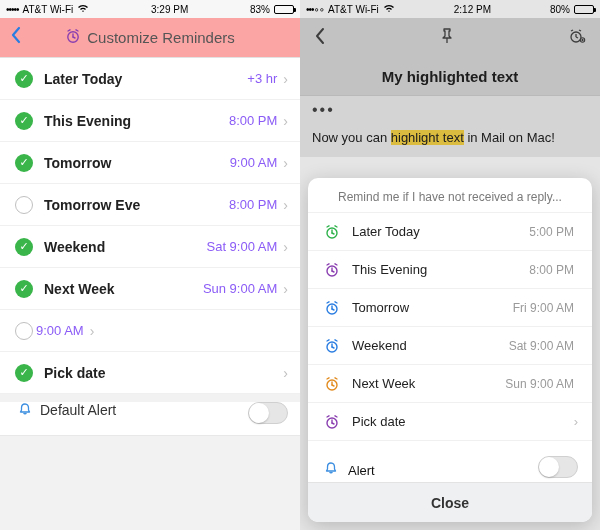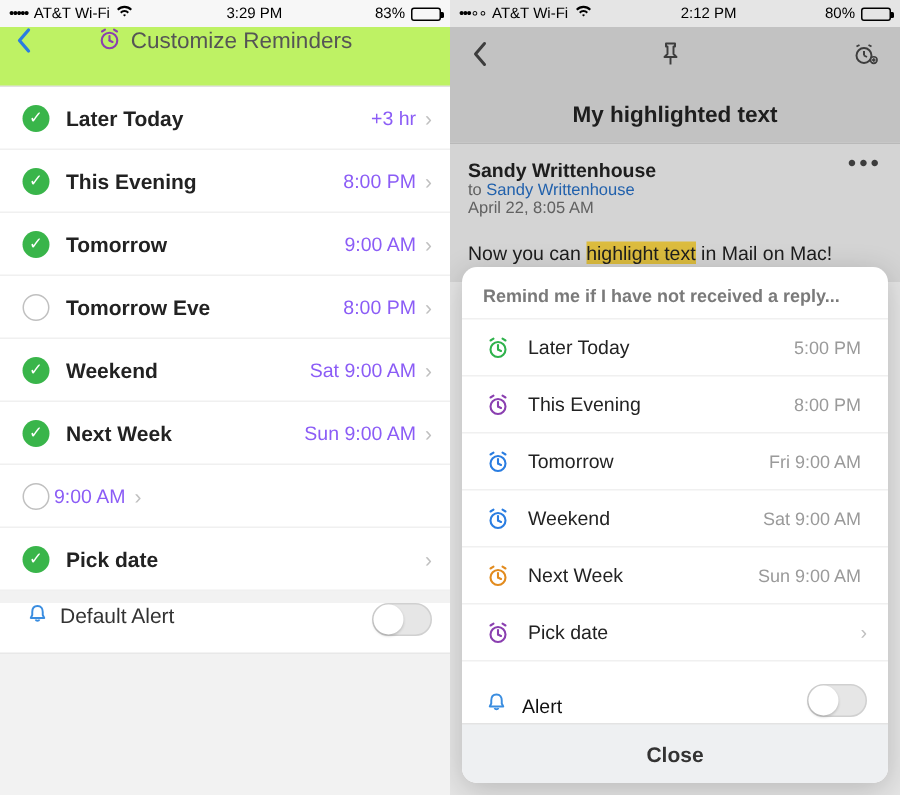--- a/index.html
+++ b/index.html
@@ -41,23 +41,23 @@
     border-radius: 2px; position: relative;
   }
   .batt::after {
     content: ""; position: absolute; right: -3px; top: 2px;
     width: 2px; height: 4px; background: #000; border-radius: 0 1px 1px 0;
   }
   .batt .fill { background: #000; height: 100%; }
   .navbar {
     height: 40px;
     display: flex;
-    align-items: flex-start;
+    align-items: center;
     justify-content: center;
-    background: #bef264;
+    background: #fca5a5;
     border-bottom: 1px solid #e2e2e2;
     position: relative;
   }
   .nav-back {
     position: absolute; left: 10px; color: #2a7de1; font-size: 20px;
   }
   .nav-title {
     display: flex; align-items: center; gap: 6px;
     font-size: 15px; color: #555; font-weight: 500;
   }
@@ -137,22 +137,21 @@
   }
 
   .sheet {
     position: absolute; left: 8px; right: 8px; bottom: 8px;
     background: #fff; border-radius: 10px;
     box-shadow: 0 4px 20px rgba(0,0,0,0.2);
     display: flex; flex-direction: column; overflow: hidden;
   }
   .sheet-title {
     font-size: 12px; color: #7a7a7a;
-    padding: 12px 14px 8px;
-    font-weight: bold;
+    padding: 12px 30px 8px;
   }
   .srow {
     display: flex; align-items: center; padding: 0 14px;
     height: 38px; border-top: 1px solid #f0f0f0;
   }
   .srow .icon { width: 20px; display: flex; justify-content: center; font-size: 14px; }
   .srow .slabel { flex: 1; font-size: 13px; color: #222; font-weight: 500; padding-left: 10px; }
   .srow .svalue { font-size: 12px; color: #9a9a9a; padding-right: 4px; }
   .srow .schev { color: #c0c0c0; font-size: 13px; }
   .ic-green { color: #2fb24c; }
@@ -336,25 +335,20 @@
             <circle cx="14.5" cy="12" r="2.2" fill="#d9d9d9" stroke="#444" stroke-width="1.1"></circle>
             <line x1="14.5" y1="10.8" x2="14.5" y2="13.2" stroke="#444" stroke-width="1.1"></line>
             <line x1="13.3" y1="12" x2="15.7" y2="12" stroke="#444" stroke-width="1.1"></line>
           </svg>
       </span>
     </div>
     <div class="folder-title">My highlighted text</div>
 
     <div class="msg">
       <div class="msg-head">
-        <div>
-          <div class="msg-from">Sandy Writtenhouse</div>
-          <div class="msg-to"><span style="color:#6c6c6c">to </span><span>Sandy Writtenhouse</span></div>
-          <div class="msg-date">April 22, 8:05 AM</div>
-        </div>
         <span class="msg-dots">•••</span>
       </div>
       <div class="msg-body">
         <span>Now you can </span><span class="highlight">highlight text</span><span> in Mail on Mac!</span>
       </div>
     </div>
   </div>
 
   <div class="dimmer"></div>
 

